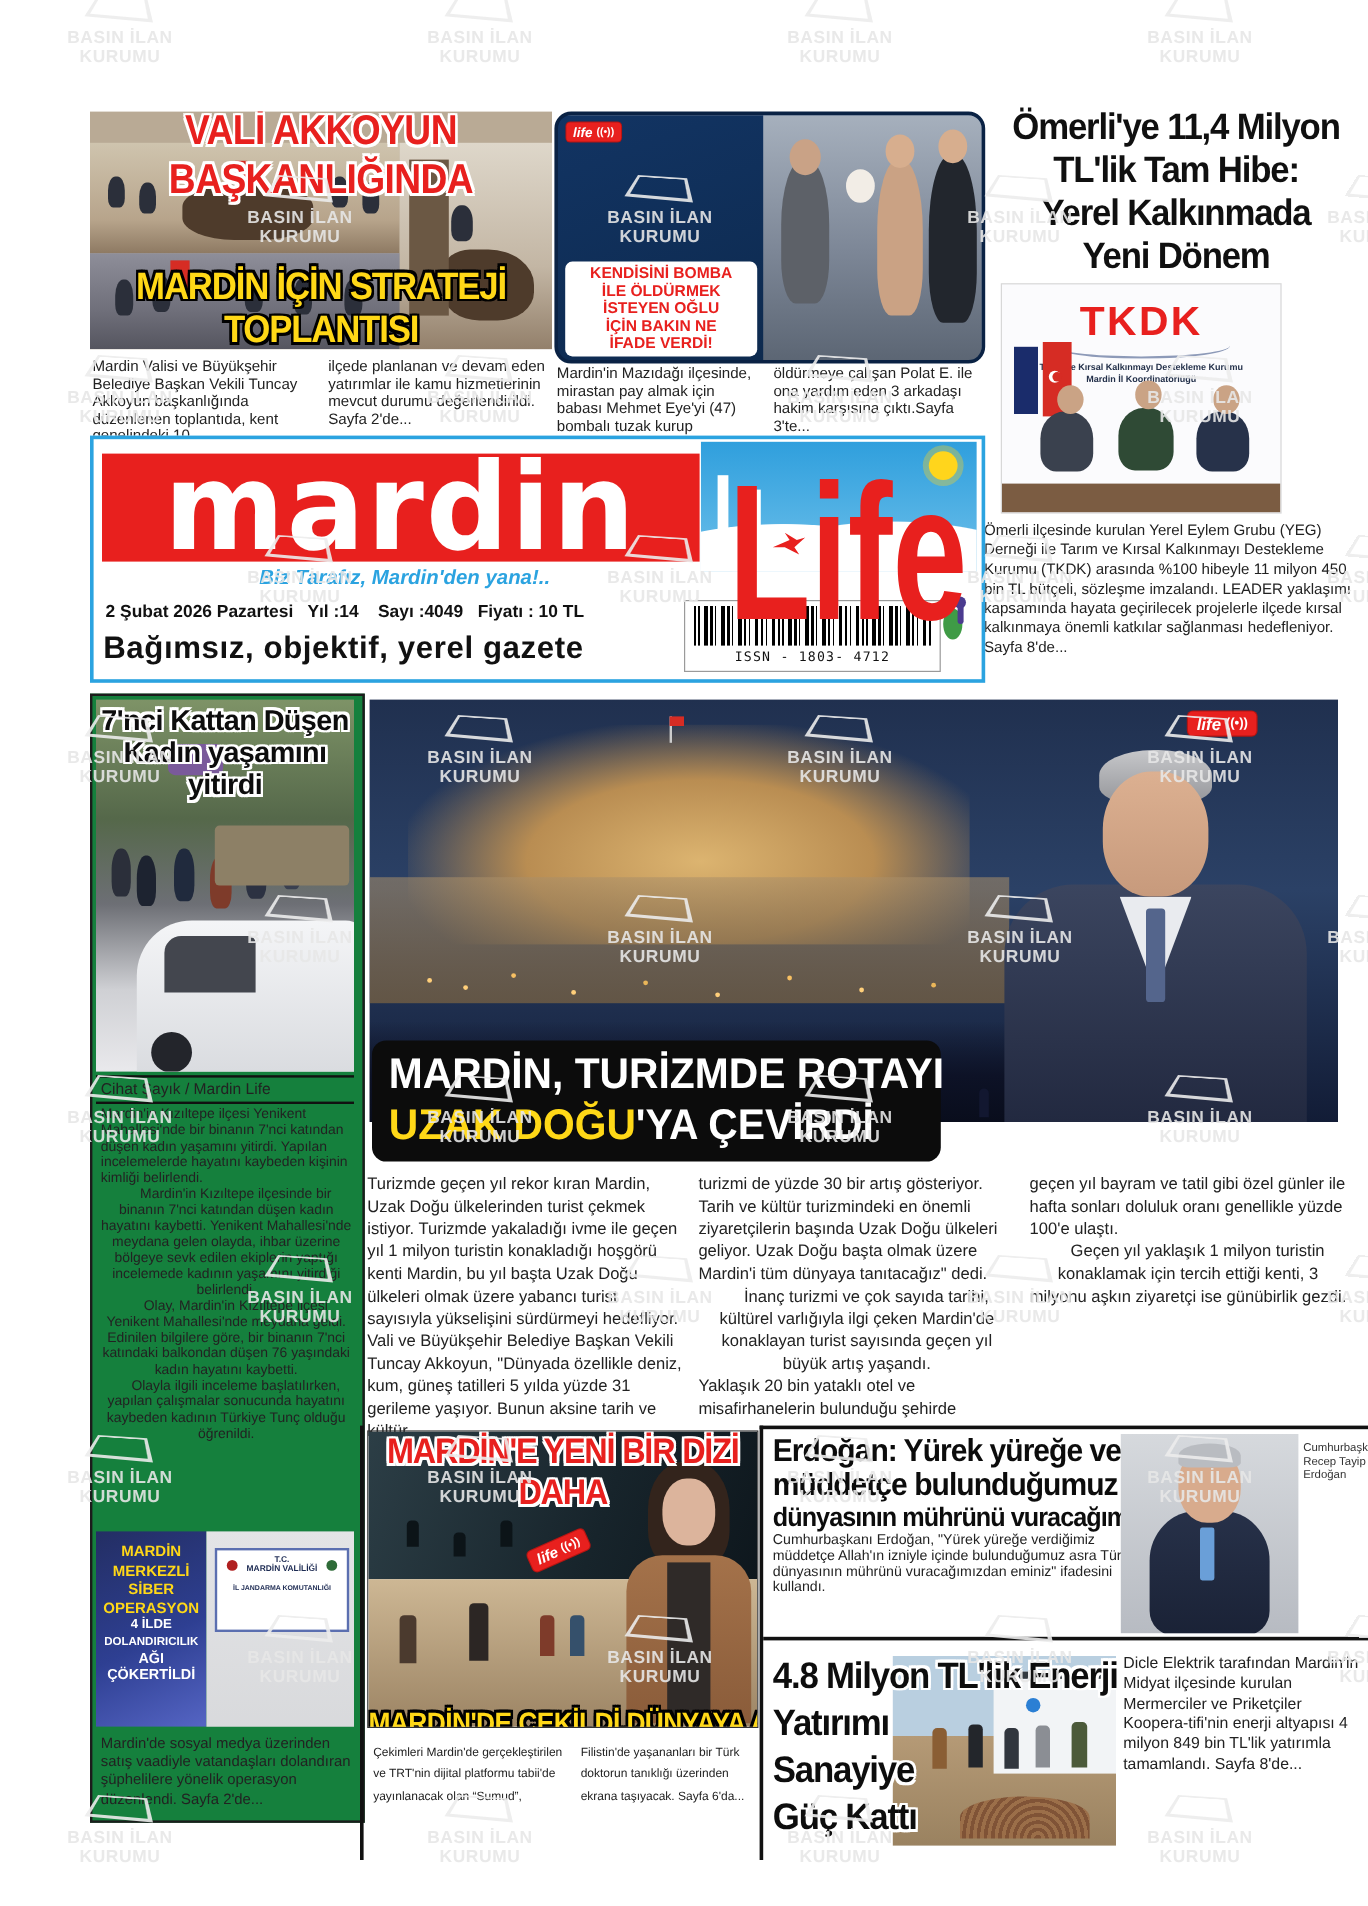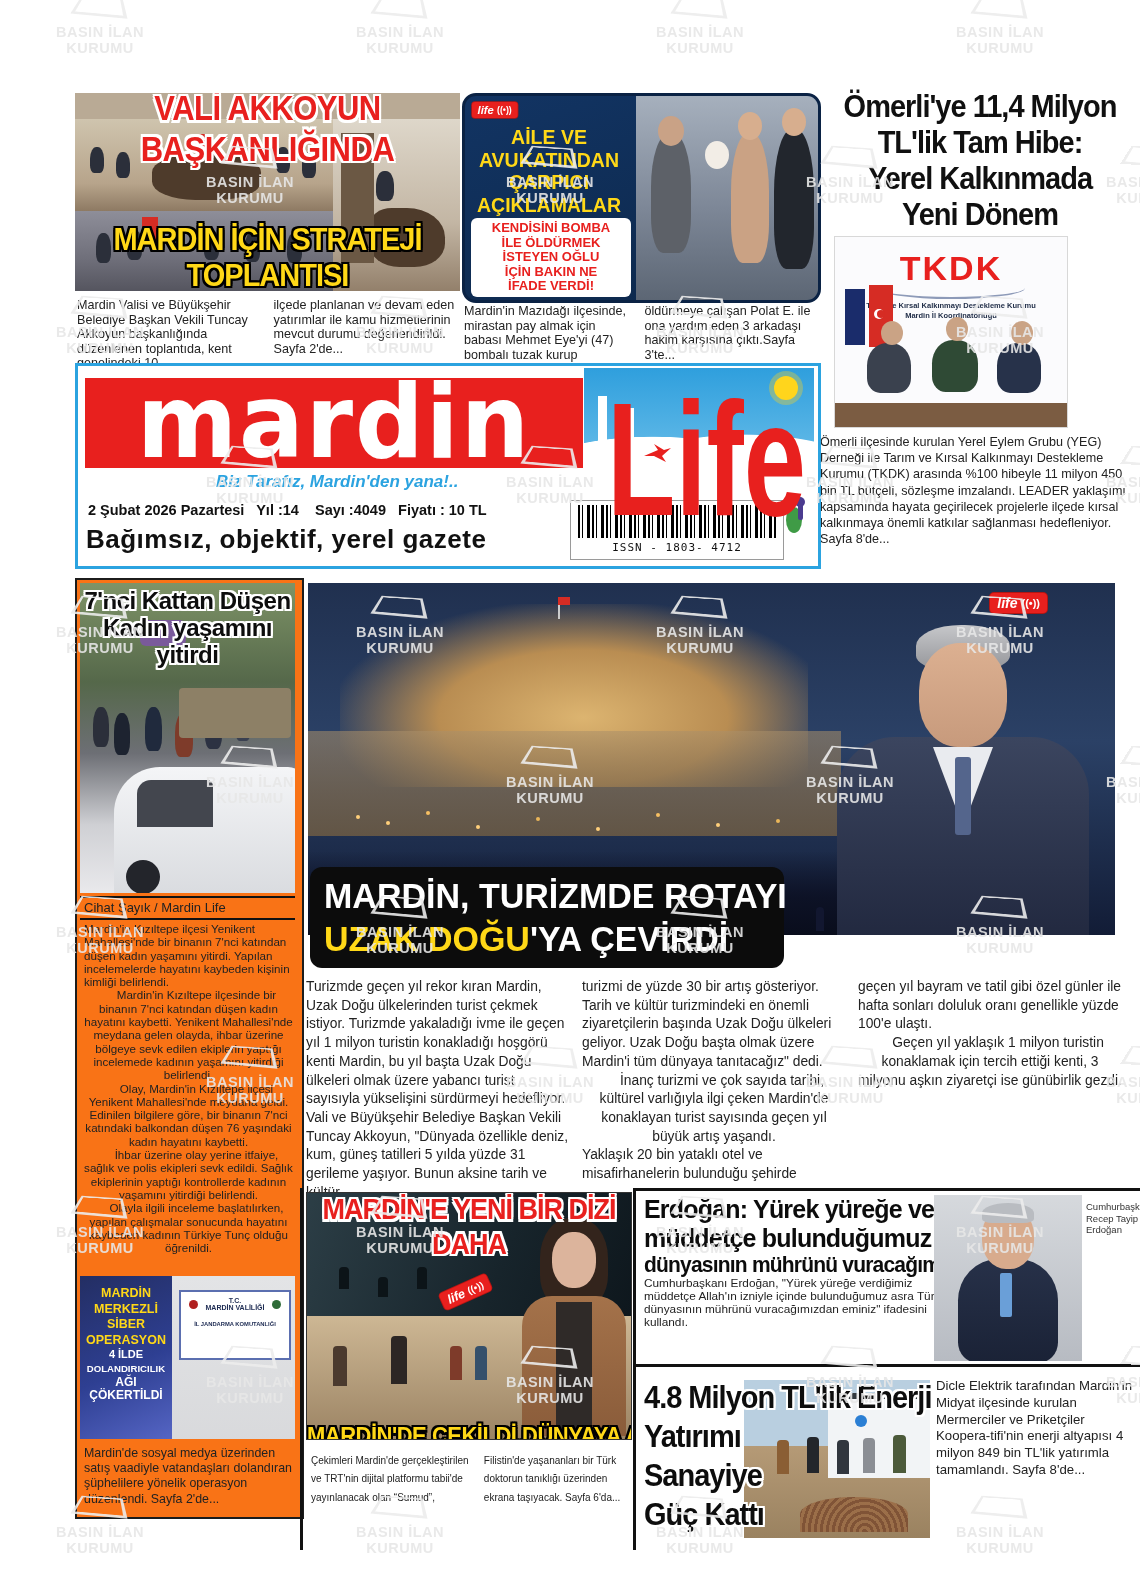--- a/index.html
+++ b/index.html
@@ -69,21 +69,21 @@
   #barcode .bars { margin:4px 7px 0; height:33px; background:repeating-linear-gradient(90deg,#000 0 2px,#fff 2px 4px,#000 4px 5px,#fff 5px 9px,#000 9px 12px,#fff 12px 14px); }
   #barcode .issn { text-align:center; font-family:"DejaVu Sans Mono",monospace; font-size:11px; color:#111; margin-top:3px; letter-spacing:1px; }
   #life-art { position:absolute; left:506px; top:2px; width:230px; height:192px; overflow:hidden; }
   #life-art .sky { position:absolute; left:0; top:0; width:100%; height:108px; background:linear-gradient(180deg,#2f9fdd,#6ec0ea); }
   #life-art .skyline { position:absolute; left:0; top:58px; width:100%; height:50px; background:radial-gradient(ellipse at 30% 100%, #fff 0 55%, transparent 56%),radial-gradient(ellipse at 70% 120%, #fff 0 60%, transparent 61%); }
   #life-art .minaret { position:absolute; width:9px; height:46px; background:#fff; top:28px; }
   #life-art .sun { position:absolute; right:16px; top:8px; width:24px; height:24px; border-radius:50%; background:#ffd51c; box-shadow:0 0 0 5px rgba(255,213,28,.35); }
   #life-art .word { position:absolute; left:0; top:6px; width:100%; text-align:center; color:#e8201e; font-weight:800; font-size:140px; line-height:150px; transform:scale(.8,1.15); transform-origin:center top; }
 
   
-  #kadin { left:75px; top:578px; width:225px; height:937px; border:2px solid #1c1c1c; background:#f97316; }
+  #kadin { left:75px; top:578px; width:225px; height:937px; border:2px solid #1c1c1c; background:#15803d; }
   #kadin .photo { position:absolute; left:3px; top:3px; width:215px; height:310px; overflow:hidden;
      background:linear-gradient(180deg,#7e9367 0%,#55684a 32%,#6d6f75 55%,#cfd0d4 78%,#e9e9ec 100%); }
   #kadin .car { position:absolute; left:16%; bottom:-4px; width:88%; height:42%; background:linear-gradient(180deg,#f4f5f7,#d9dbdf); border-radius:46px 16px 0 0; }
   #kadin .car-win { position:absolute; left:12%; top:10%; width:40%; height:36%; background:#43464e; border-radius:14px 6px 0 0; }
   #kadin .wheel { position:absolute; left:6%; bottom:2%; width:34px; height:34px; border-radius:50%; background:#23252b; }
   #kadin .play { position:absolute; left:28%; top:12%; width:46px; height:26px; background:#7a5a9b; border-radius:6px; }
   #kadin .head2 { position:absolute; left:0; top:4px; width:100%; text-align:center; color:#0d0d0d; font-weight:900; font-size:24px; line-height:27px; letter-spacing:-0.5px; }
   #kadin .byline { position:absolute; left:3px; top:316px; width:207px; border-top:2px solid #111; border-bottom:2px solid #111; font-size:13px; color:#222; padding:2px 4px 3px; }
   #kadin .body { position:absolute; left:7px; top:342px; width:209px; font-size:11.6px; line-height:13.3px; }
   #siber { position:absolute; left:3px; top:696px; width:215px; height:163px; overflow:hidden; }
@@ -195,26 +195,20 @@
       <p>ilçede planlanan ve devam eden yatırımlar ile kamu hizmetlerinin mevcut durumu değerlendirildi. Sayfa 2'de...</p>
     </div>
   </div>
 
   <div class="abs" id="aile">
     <div class="box">
       <div class="badge-pos life-badge">
         <span>life</span>
         <span class="sig">((•))</span>
       </div>
-      <div class="ylines">
-        <div>AİLE VE</div>
-        <div>AVUKATINDAN</div>
-        <div>ÇARPICI</div>
-        <div>AÇIKLAMALAR</div>
-      </div>
       <div class="whitebox">
         <div>KENDİSİNİ BOMBA</div>
         <div>İLE ÖLDÜRMEK</div>
         <div>İSTEYEN OĞLU</div>
         <div>İÇİN BAKIN NE</div>
         <div>İFADE VERDİ!</div>
       </div>
       <div class="photo">
         <div class="fig" style="left:8%;top:18%;width:40px;height:120px;background:#5d6168;"></div>
         <div style="position:absolute;left:12%;top:10%;width:26px;height:30px;border-radius:50%;background:#c9a286;"></div>
@@ -309,21 +303,20 @@
       <div class="head2 ow">
         <div>7'nci Kattan Düşen</div>
         <div>Kadın yaşamını yitirdi</div>
       </div>
     </div>
     <div class="byline">Cihat Şayık / Mardin Life</div>
     <div class="body bt">
       <p>Mardin'in Kızıltepe ilçesi Yenikent Mahallesi'nde bir binanın 7'nci katından düşen kadın yaşamını yitirdi. Yapılan incelemelerde hayatını kaybeden kişinin kimliği belirlendi.</p>
       <p class="ind">Mardin'in Kızıltepe ilçesinde bir binanın 7'nci katından düşen kadın hayatını kaybetti. Yenikent Mahallesi'nde meydana gelen olayda, ihbar üzerine bölgeye sevk edilen ekiplerin yaptığı incelemede kadının yaşamını yitirdiği belirlendi.</p>
       <p class="ind">Olay, Mardin'in Kızıltepe ilçesi Yenikent Mahallesi'nde meydana geldi. Edinilen bilgilere göre, bir binanın 7'nci katındaki balkondan düşen 76 yaşındaki kadın hayatını kaybetti.</p>
-      <p class="ind">İhbar üzerine olay yerine itfaiye, sağlık ve polis ekipleri sevk edildi. Sağlık ekiplerinin yaptığı kontrollerde kadının yaşamını yitirdiği belirlendi.</p>
       <p class="ind">Olayla ilgili inceleme başlatılırken, yapılan çalışmalar sonucunda hayatını kaybeden kadının Türkiye Tunç olduğu öğrenildi.</p>
     </div>
 
     <div id="siber">
       <div class="left">
         <div style="margin-top:10px;">
           <div class="yl">MARDİN</div>
           <div class="yl">MERKEZLİ</div>
           <div class="yl">SİBER</div>
           <div class="yl">OPERASYON</div>

